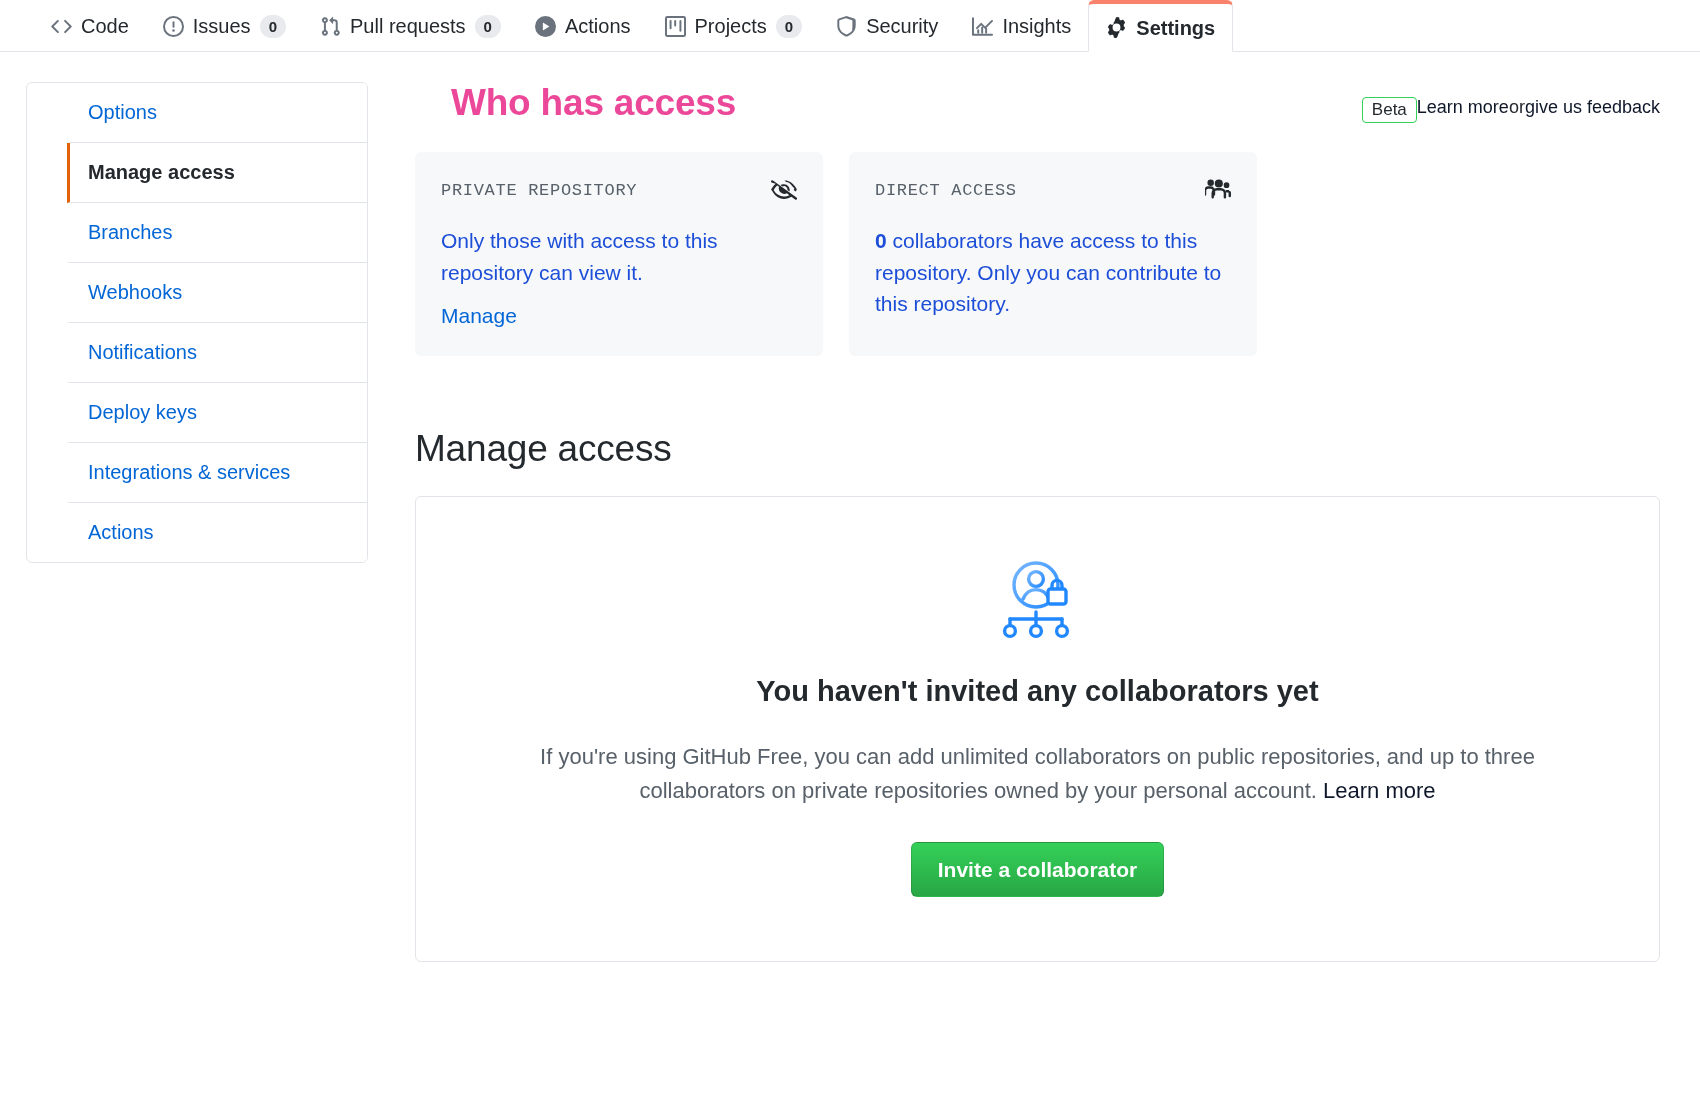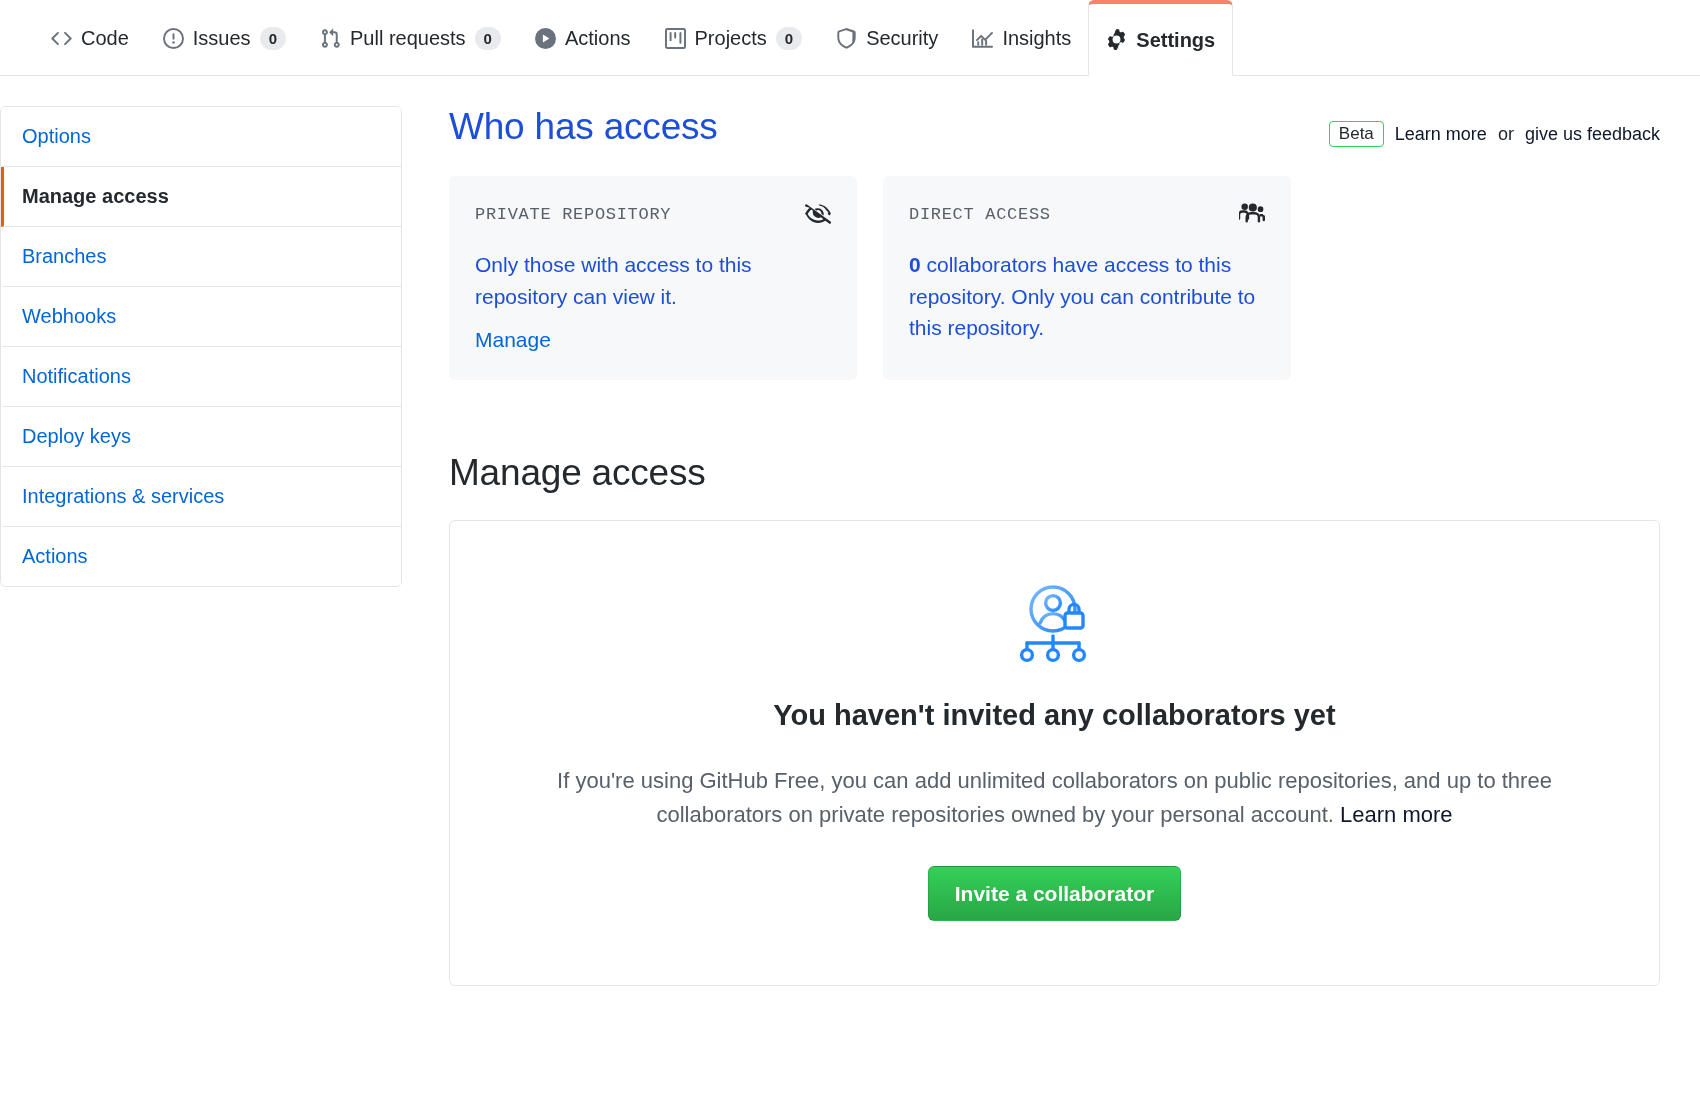--- a/index.html
+++ b/index.html
@@ -9,21 +9,21 @@
     height: 1112px;
     background: #ffffff;
     font-family: "Liberation Sans", "DejaVu Sans", sans-serif;
     color: #24292e;
     overflow: hidden;
   }
 
   
   .repo-nav {
     position: relative;
-    height: 76px;
+    height: 52px;
     border-bottom: 1px solid #e1e4e8;
     display: flex;
     align-items: stretch;
     padding-left: 34px;
     background: #ffffff;
   }
   .nav-item {
     display: flex;
     align-items: center;
     gap: 9px;
@@ -67,26 +67,28 @@
     background: #ffffff;
   }
   .nav-item.selected .nav-ico { color: #24292e; }
 
   
   .page {
     display: flex;
     padding: 30px 0 0 0;
   }
   .sidebar {
-    width: 402px;
+    width: 342px;
+    margin-left: 26px;
     border: 1px solid #e1e4e8;
     border-radius: 6px;
     overflow: hidden;
     flex: 0 0 auto;
     align-self: flex-start;
+    padding-left: 40px;
   }
   .side-item {
     display: block;
     padding: 17px 0 17px 18px;
     font-size: 20px;
     color: #0366d6;
     border-bottom: 1px solid #e1e4e8;
     cursor: pointer;
     border-left: 3px solid transparent;
     background: #ffffff;
@@ -109,28 +111,28 @@
 
   
   .wha-head {
     display: flex;
     align-items: baseline;
     justify-content: space-between;
     padding-bottom: 6px;
   }
   .h-title {
     font-size: 37px;
-    font-weight: 400;
-    color: #1d4ed8;
+    font-weight: 700;
+    color: #ec4899;
     letter-spacing: -0.2px;
+    margin-left: 36px;
   }
   .beta-row {
     display: flex;
-    align-items: center;
-    gap: 11px;
+    align-items: flex-start;
     font-size: 18px;
     color: #24292e;
     white-space: nowrap;
   }
   .beta-badge {
     border: 1px solid #34d058;
     color: #24292e;
     border-radius: 4px;
     font-size: 17px;
     padding: 3px 9px 4px;

